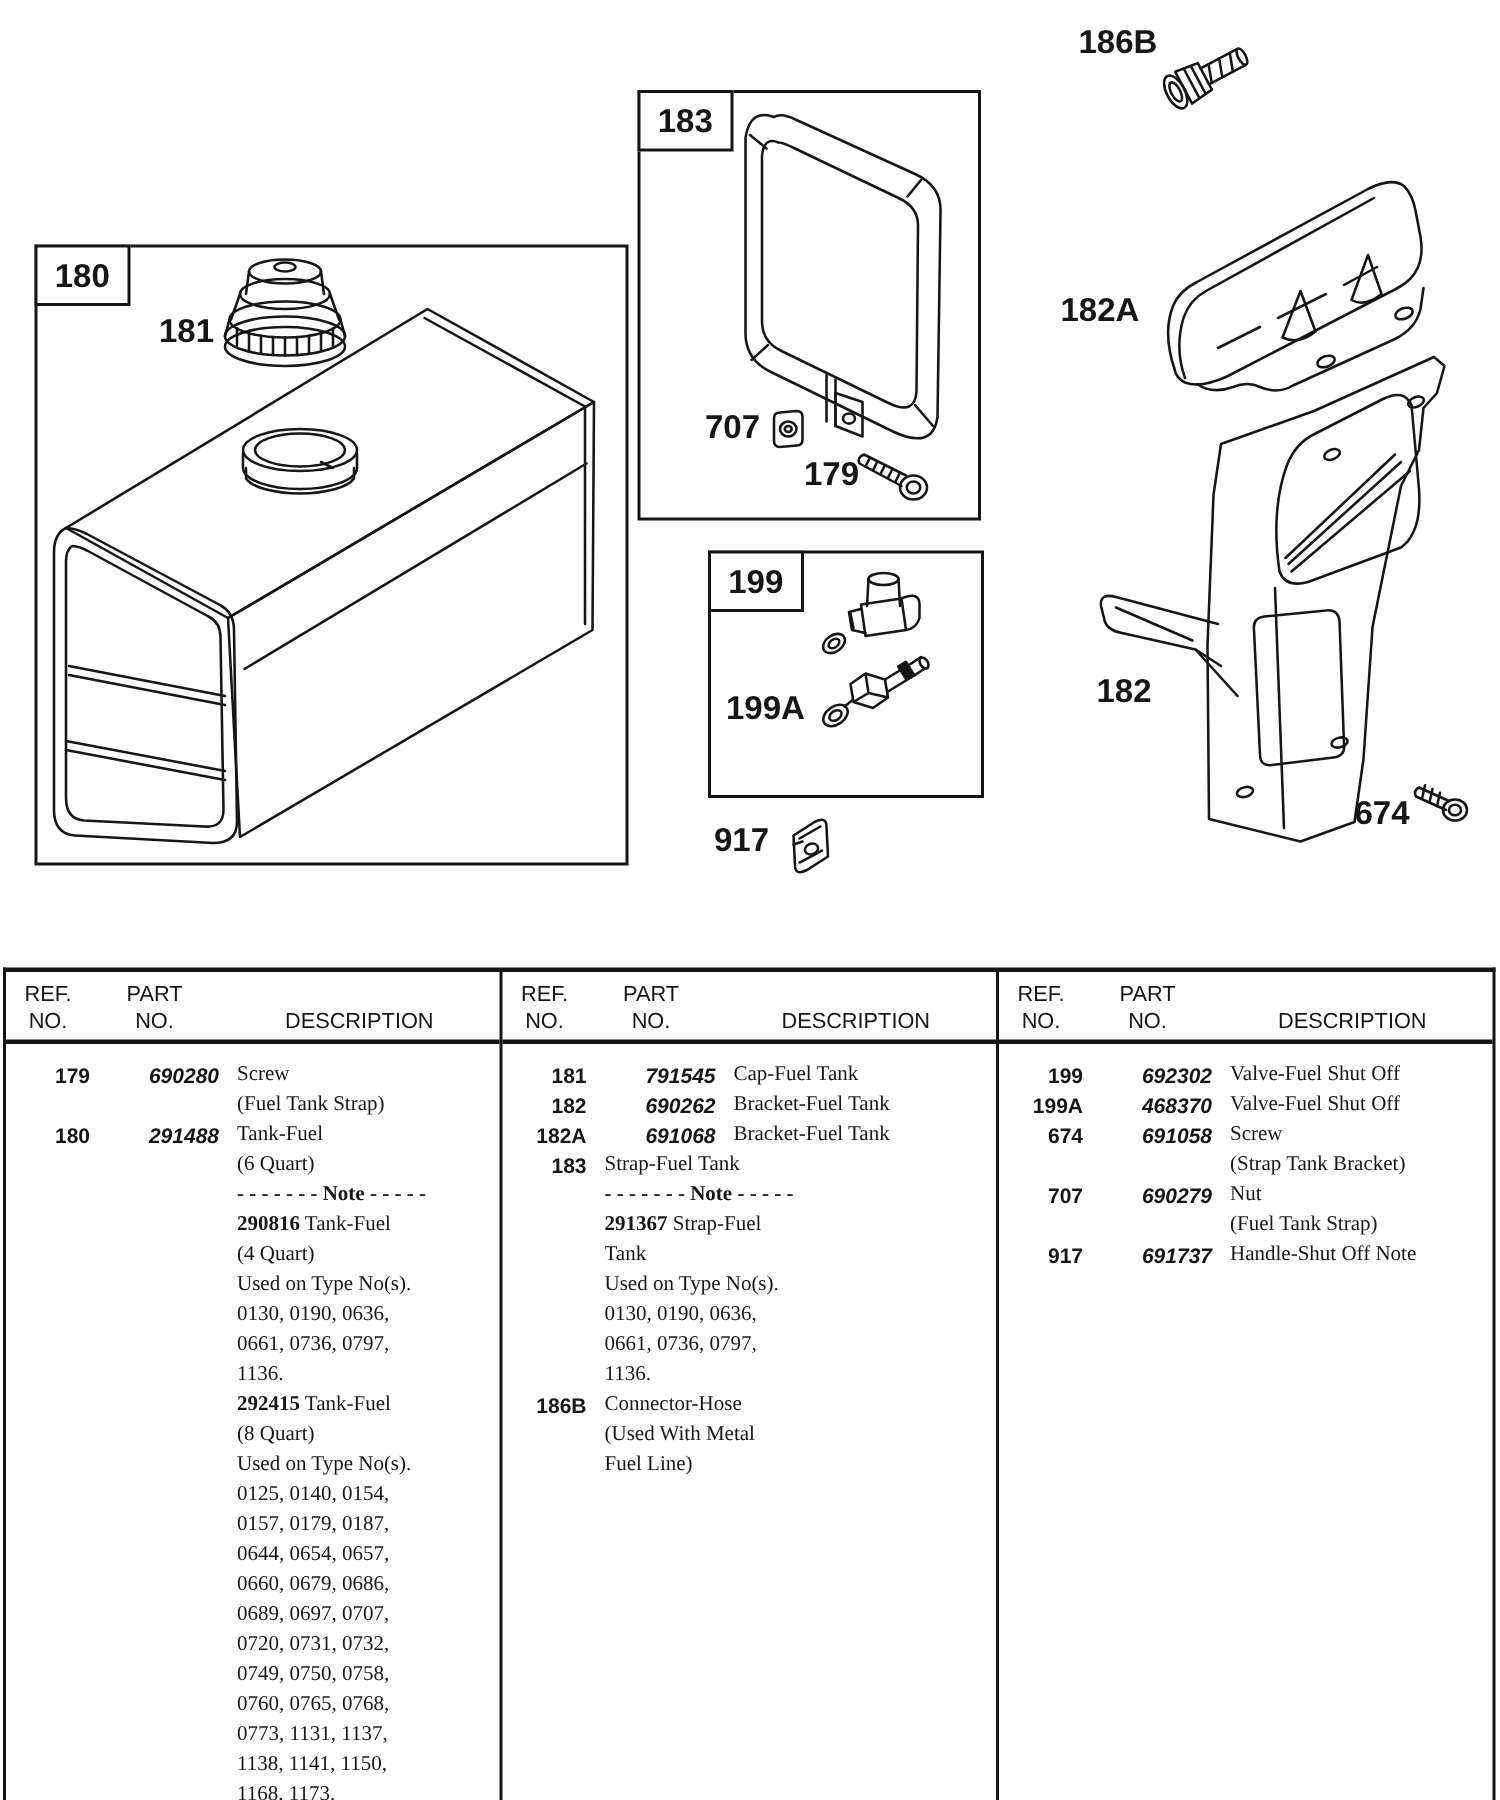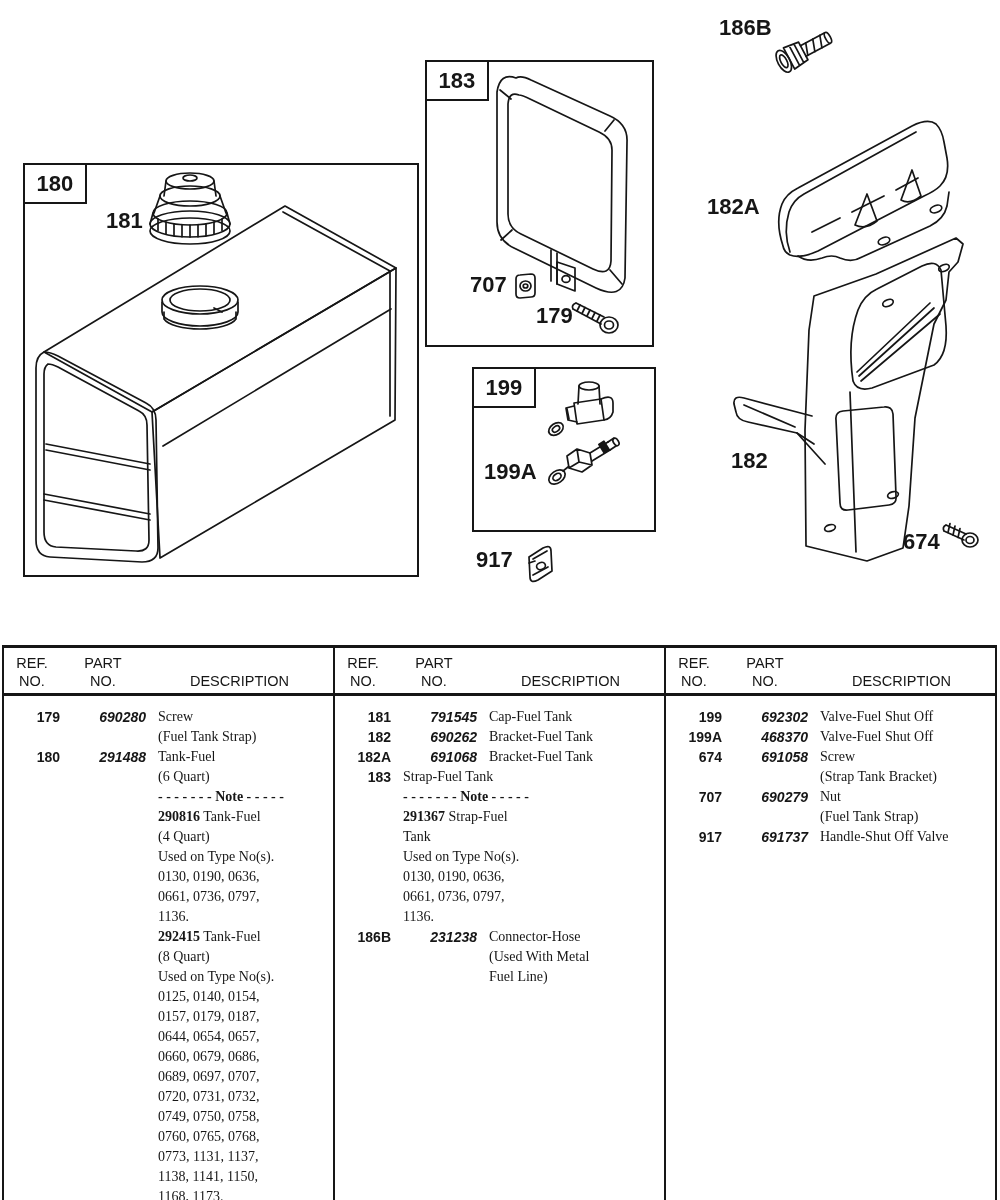--- a/index.html
+++ b/index.html
@@ -274,21 +274,20 @@
               <div class="tline"><span class="b">291367</span> Strap-Fuel</div>
               <div class="tline">Tank</div>
               <div class="tline">Used on Type No(s).</div>
               <div class="tline">0130, 0190, 0636,</div>
               <div class="tline">0661, 0736, 0797,</div>
               <div class="tline">1136.</div>
             </div>
           </div>
           <div class="trow">
             <div class="tref">186B</div>
-            <div class="tpart">231238</div>
             <div class="tdesc">
               <div class="tline">Connector-Hose</div>
               <div class="tline">(Used With Metal</div>
               <div class="tline">Fuel Line)</div>
             </div>
           </div>
         </div>
     </div>
     <div class="tcol">
       <div class="thead">
@@ -330,20 +329,20 @@
             <div class="tpart">690279</div>
             <div class="tdesc">
               <div class="tline">Nut</div>
               <div class="tline">(Fuel Tank Strap)</div>
             </div>
           </div>
           <div class="trow">
             <div class="tref">917</div>
             <div class="tpart">691737</div>
             <div class="tdesc">
-              <div class="tline">Handle-Shut Off Valve</div>
+              <div class="tline">Handle-Shut Off Note</div>
             </div>
           </div>
         </div>
     </div>
   </div>
 
 </div>
 
 </body></html>

